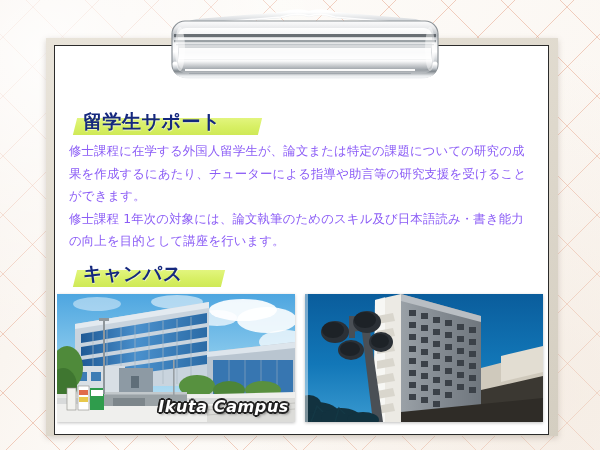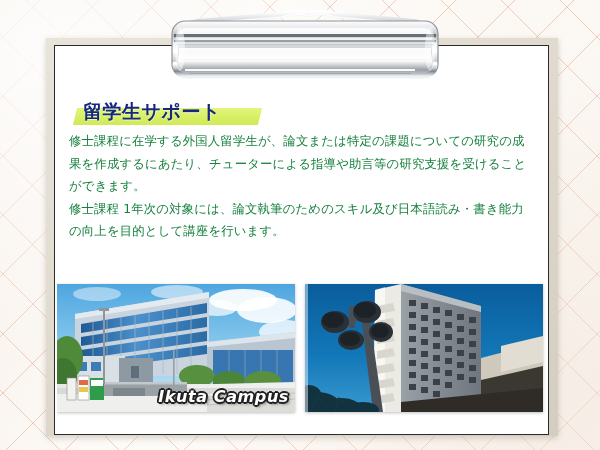--- a/index.html
+++ b/index.html
@@ -47,21 +47,21 @@
     background:#fff;
   }
   
   #paper {
     position:absolute;
     left:57px; top:48px; width:489px; height:384px;
     background:#ffffff;
     z-index:4;
     overflow:hidden;
   }
-  #paper-inner { position:relative; width:100%; height:100%; }
+  #paper-inner { position:relative; width:100%; height:100%;margin-top:10px; }
 
   
   #clip { position:absolute; left:163px; top:4px; width:285px; height:88px; z-index:9; }
 
   
   .heading-wrap { position:absolute; }
   .hl-band {
     position:absolute; left:0; top:0;
     background:linear-gradient(180deg,#e2f57e 0%, #d7ef63 55%, #cfe957 100%);
     transform:skewX(-14deg);
@@ -83,21 +83,21 @@
   #h2-wrap { left:14px; top:200px; width:200px; height:34px; }
   #h2-band { left:4px; top:12px; width:148px; height:17px; }
   #h2-text { font-size:19px; line-height:30px; padding-left:12px; }
 
   
   #body-copy {
     position:absolute; left:12px; top:82px; width:464px;
     font-family:"DejaVu Sans", sans-serif;
     font-size:12.4px;
     line-height:22.5px;
-    color:#15803d;
+    color:#8b5cf6;
     letter-spacing:0.15px;
     white-space:pre-line;
     z-index:5;
   }
 
   
   #photos { position:absolute; left:0px; top:236px; width:489px; height:130px; z-index:5; }
   .photo {
     position:absolute; top:0; width:238px; height:128px;
     overflow:hidden;
@@ -141,20 +141,24 @@
   <div id="paper-inner">
 
     <div class="heading-wrap" id="h1-wrap">
       <div class="hl-band" id="h1-band"></div>
       <div class="hl-text" id="h1-text">留学生サポート</div>
     </div>
 
     <div id="body-copy">修士課程に在学する外国人留学生が、論文または特定の課題についての研究の成果を作成するにあたり、チューターによる指導や助言等の研究支援を受けることができます。
 修士課程 1年次の対象には、論文執筆のためのスキル及び日本語読み・書き能力の向上を目的として講座を行います。</div>
 
+    <div class="heading-wrap" id="h2-wrap">
+      <div class="hl-band" id="h2-band"></div>
+      <div class="hl-text" id="h2-text">キャンパス</div>
+    </div>
 
     <div id="photos">
 
       <div class="photo" id="photo-left">
         <svg class="photo-scene" viewBox="0 0 238 128" preserveAspectRatio="none">
           <defs>
             <linearGradient id="skyL" x1="0" y1="0" x2="0" y2="1">
               <stop offset="0%" stop-color="#4ea6e0"></stop>
               <stop offset="55%" stop-color="#8fcdee"></stop>
               <stop offset="100%" stop-color="#cfe8f5"></stop>

